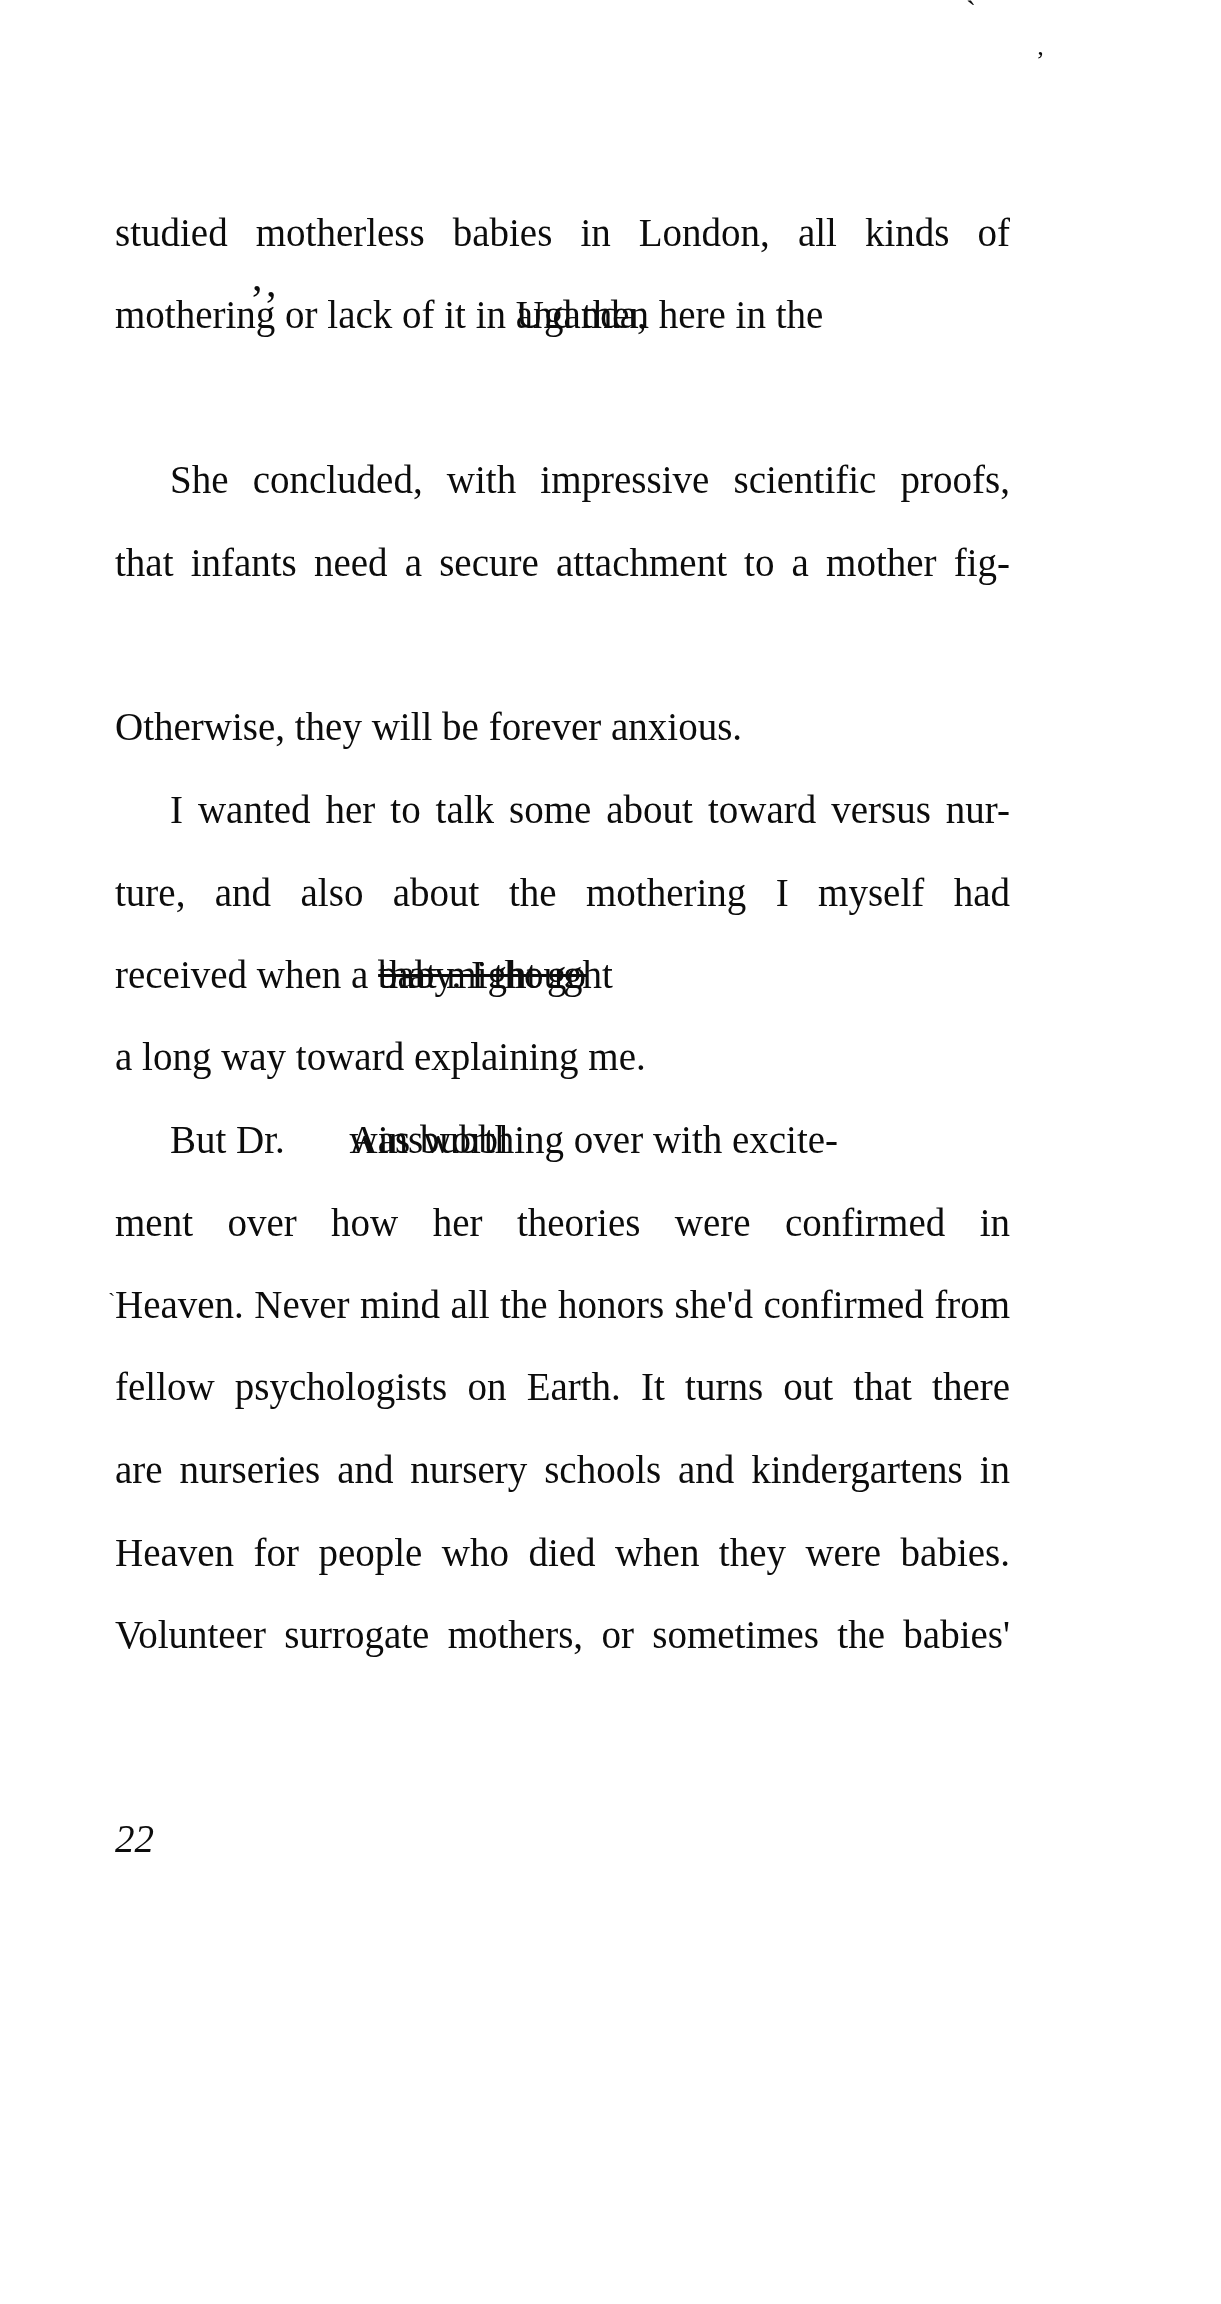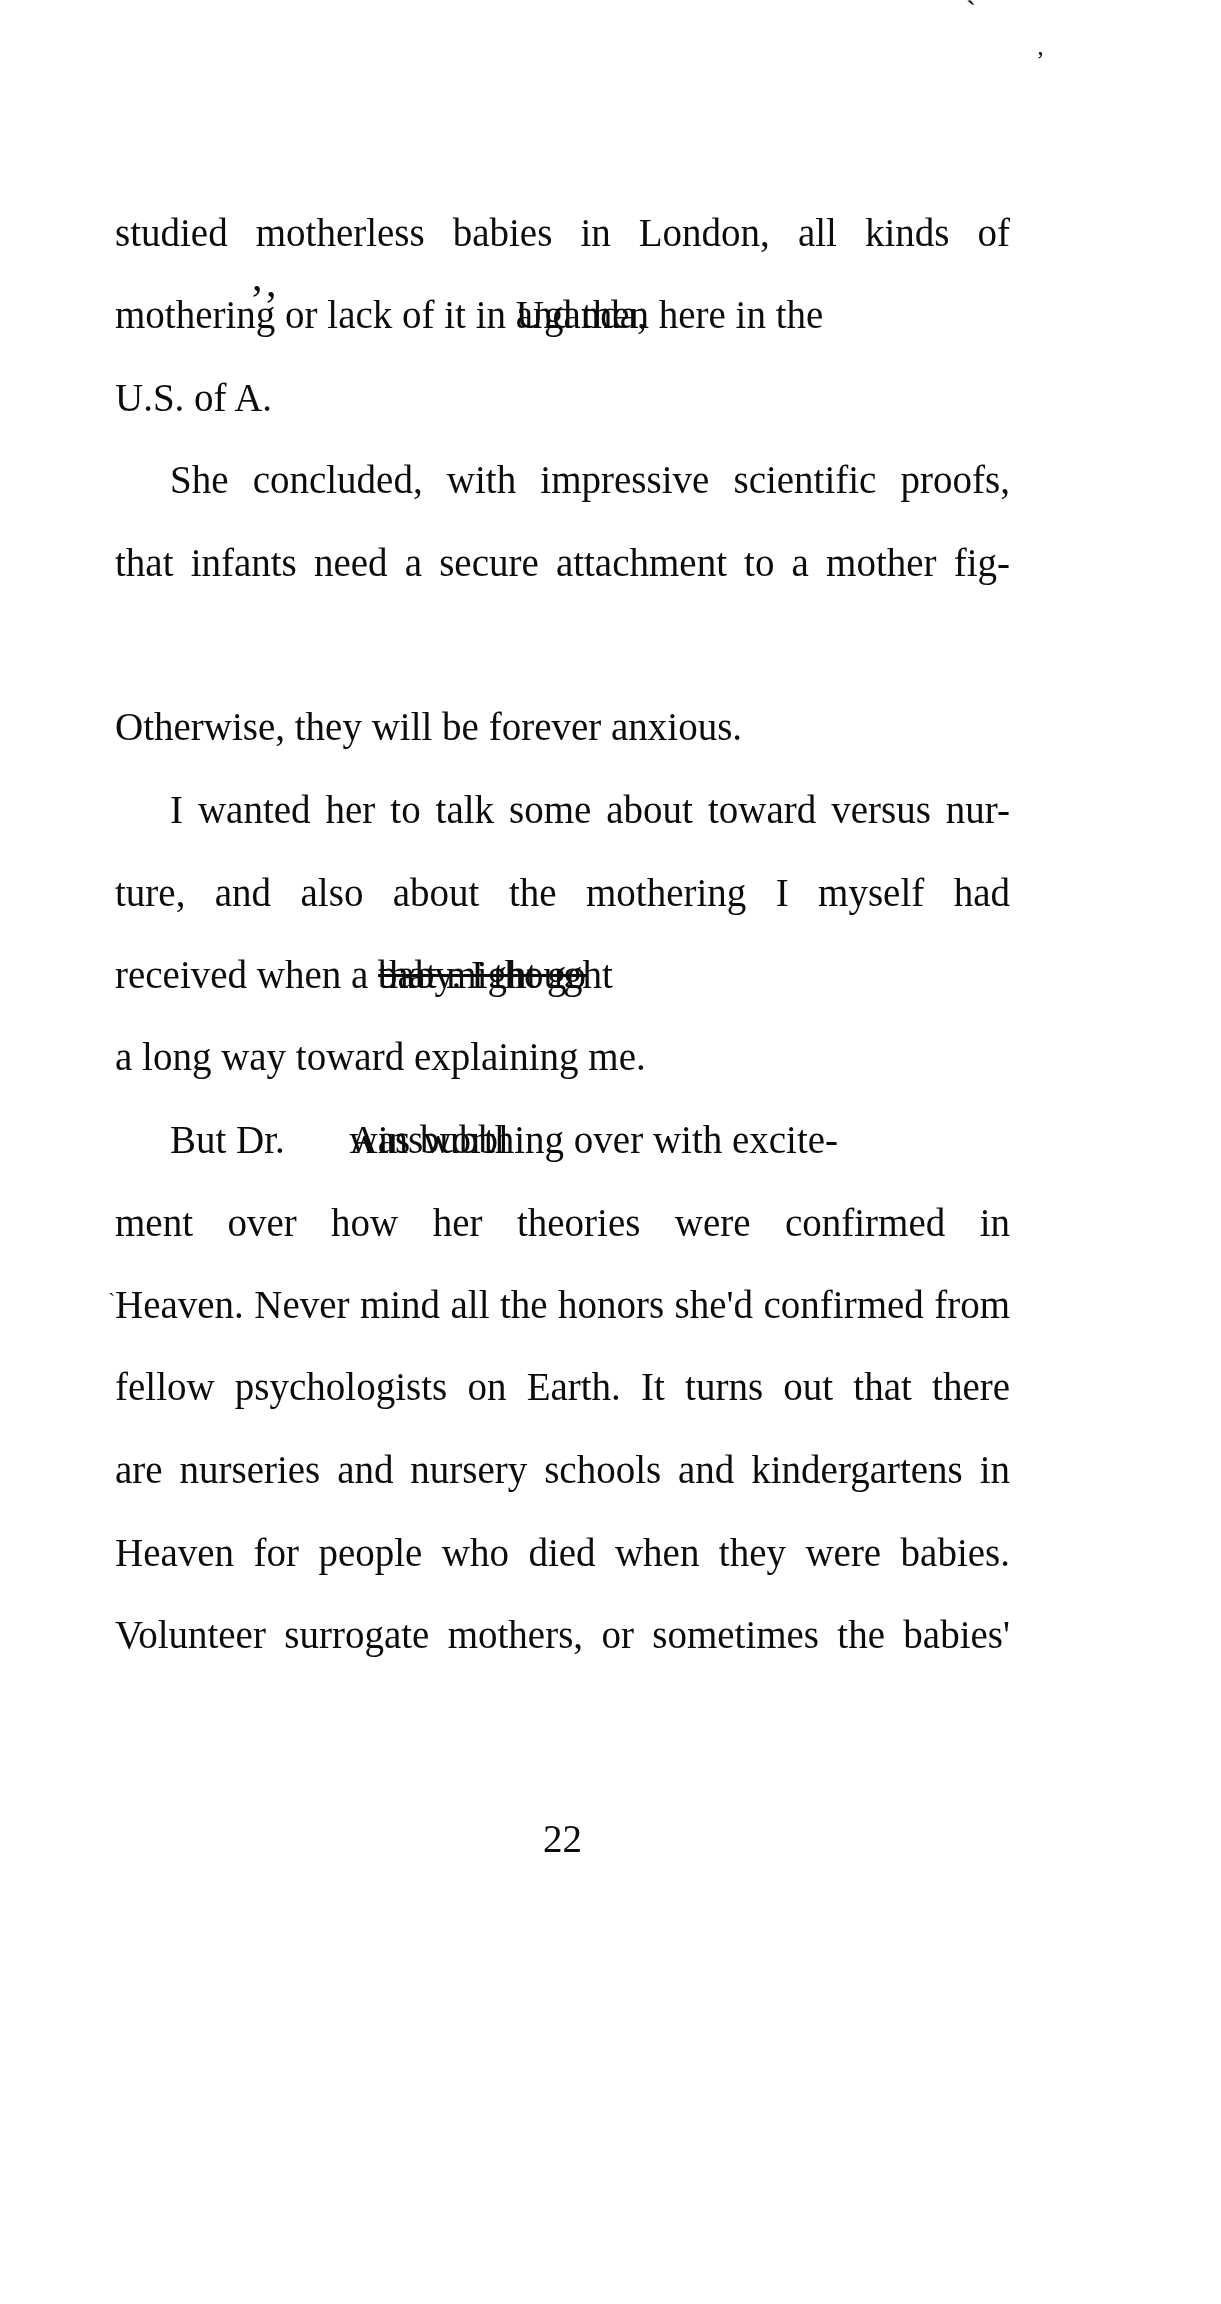--- a/index.html
+++ b/index.html
@@ -64,41 +64,41 @@
   .mark-tick-top      { left: 966px;  top: -6px;   font-size: 30px; }
   .mark-apos-top      { left: 1036px; top: 46px;   font-size: 26px; }
   .mark-comma-a       { left: 252px;  top: 252px;  font-size: 42px; }
   .mark-comma-b       { left: 266px;  top: 258px;  font-size: 42px; }
   .mark-tick-heaven   { left: 108px;  top: 1288px; font-size: 22px; }
   .pagenum {
     position: absolute;
     left: 115px;
     top: 1818px;
     width: 895px;
-    text-align: center;
+    text-align: left;
+    font-style: italic;
     font-size: 39px;
     line-height: 41px;
   }
 </style>
 </head>
 <body>
 
 <div class="page">
 
   <span class="mark mark-tick-top">ˋ</span>
   <span class="mark mark-apos-top">’</span>
   <span class="mark mark-comma-a">,</span>
   <span class="mark mark-comma-b">,</span>
   <span class="mark mark-tick-heaven">ˋ</span>
 
   <div class="line just" style="top:176px">studied motherless babies in London, all kinds of</div>
 
   <div class="line" style="top:258px"><span>mothering or lack of it in </span><span class="ov"><span class="base">and then</span><span class="alt">Uganda,</span></span><span> here in the</span></div>
 
-  <div class="line" style="top:341px">U.S. of A.</div>
   <div class="line just ind" style="top:423px">She concluded, with impressive scientific proofs,</div>
   <div class="line just" style="top:506px">that infants need a secure attachment to a mother fig-</div>
   <div class="line" style="top:670px">Otherwise, they will be forever anxious.</div>
   <div class="line just ind" style="top:753px">I wanted her to talk some about toward versus nur-</div>
   <div class="line just" style="top:836px">ture, and also about the mothering I myself had</div>
 
   <div class="line" style="top:918px"><span>received when a </span><span class="ov"><span class="base">baby. I thought</span><span class="alt strike">that might go</span></span></div>
 
   <div class="line" style="top:1000px">a long way toward explaining me.</div>
 

